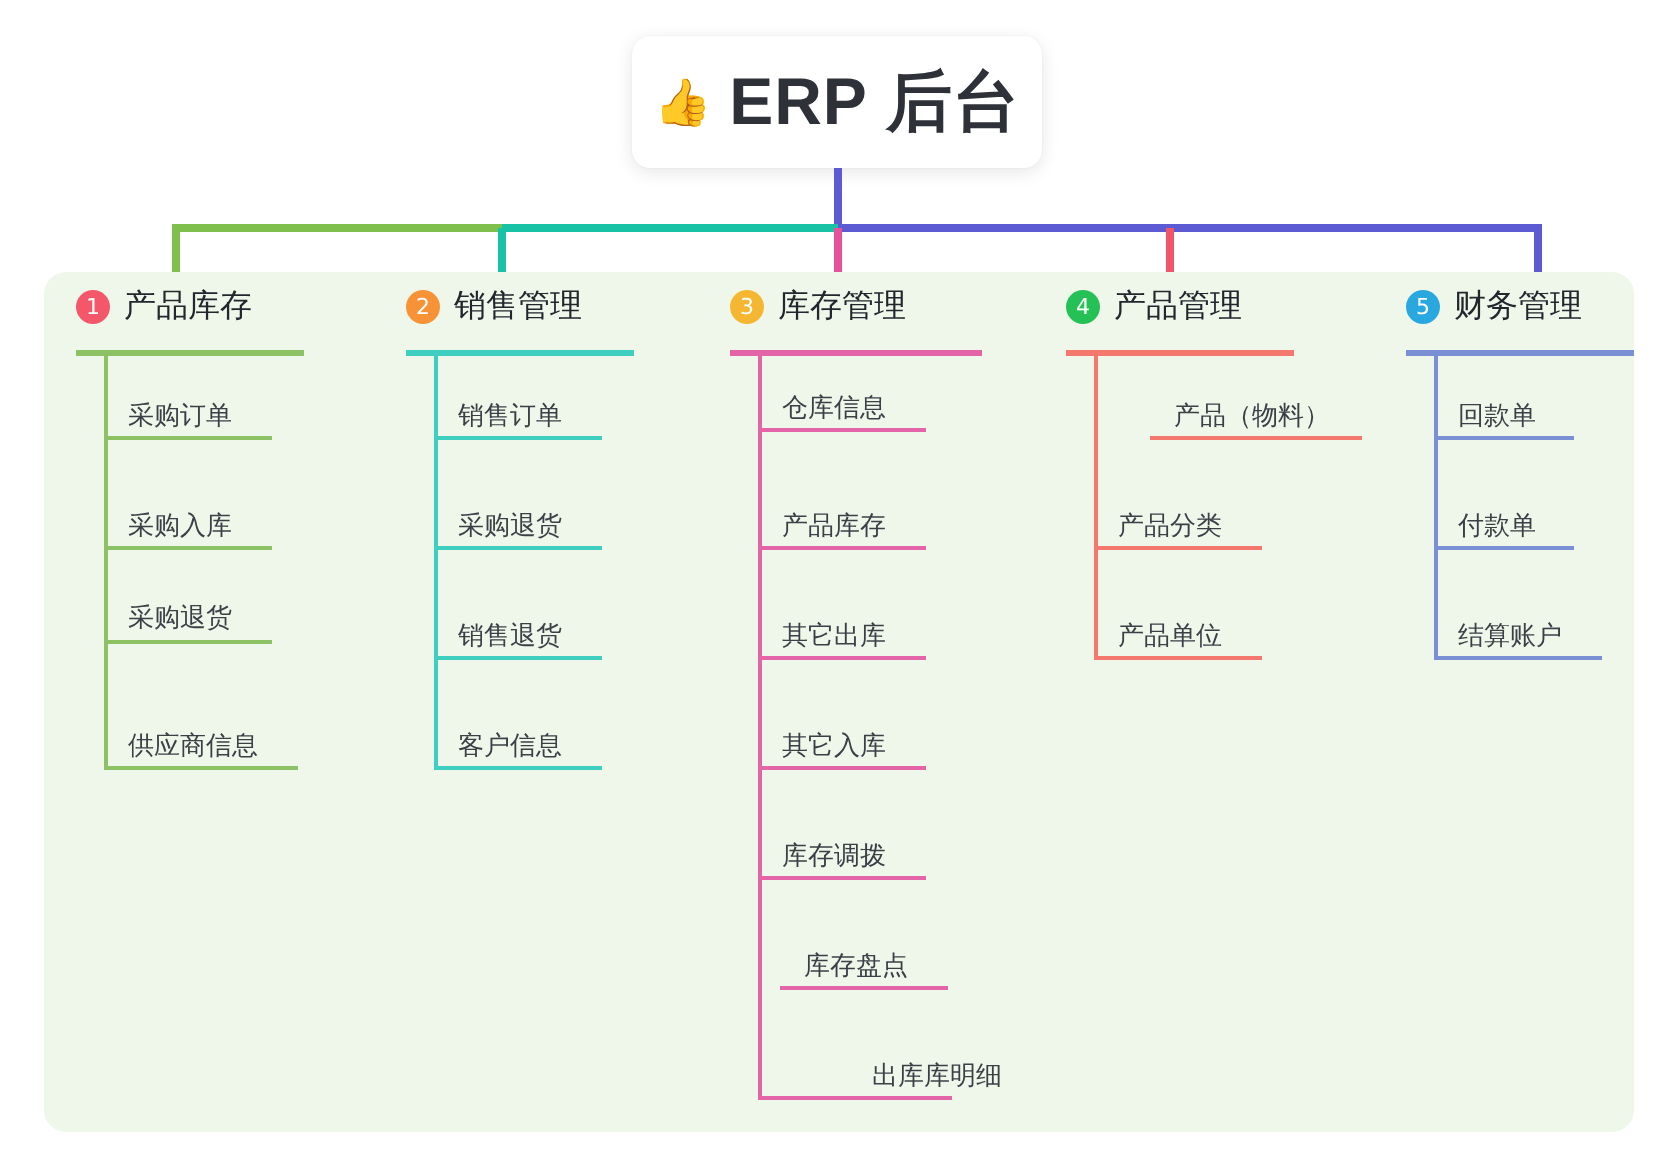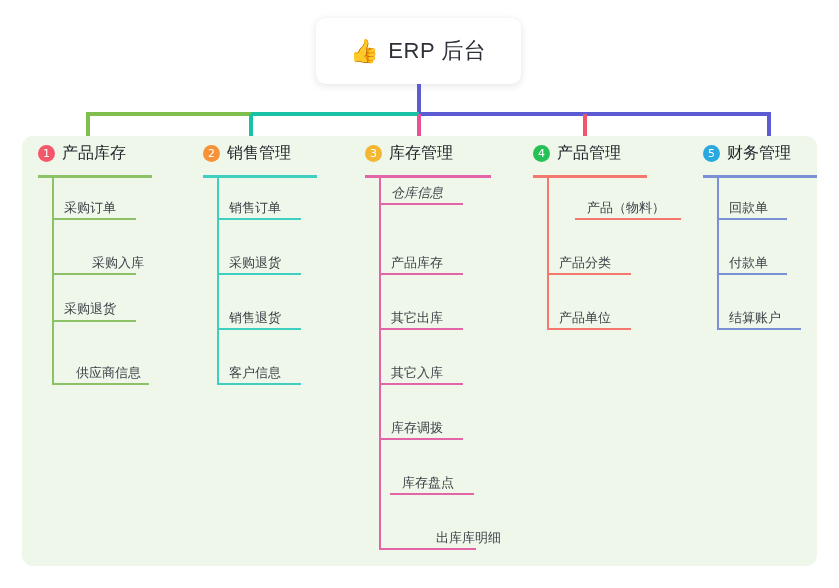--- a/index.html
+++ b/index.html
@@ -17,21 +17,21 @@
     left: 316px; top: 18px;
     width: 205px; height: 66px;
     background: #ffffff;
     border-radius: 9px;
     box-shadow: 0 2px 9px rgba(0,0,0,0.10), 0 0 1px rgba(0,0,0,0.07);
     display: flex; align-items: center; justify-content: center;
     gap: 9px;
   }
   .root-emoji { font-size: 23px; line-height: 1; }
   .root-title {
-    font-size: 22px; color: #2e3138; letter-spacing: .5px; white-space: nowrap;
+    font-size: 33px; color: #2e3138; letter-spacing: .5px; white-space: nowrap; font-weight: bold;
   }
 
   
   .stem {
     position: absolute;
     left: 417px; top: 84px;
     width: 4px; height: 30px;
     background: #5d5bd4;
   }
   .bar {
@@ -109,29 +109,29 @@
           <div class="col-head">
             <span class="badge" style="background: rgb(244, 87, 106);">1</span>
             <span class="head-label">产品库存</span>
           </div>
           <div class="head-rule" style="width: 114px; background: rgb(140, 194, 101);"></div>
           <div class="spine" style="left: 30px; top: 42px; height: 205px; background: rgb(140, 194, 101);"></div>
           <div class="leaf" style="top: 62px;">
             <span class="leaf-label">采购订单</span>
             <div class="leaf-rule" style="width: 84px; background: rgb(140, 194, 101);"></div>
           </div>
-          <div class="leaf" style="top: 117px; padding-left: 28px;">
+          <div class="leaf" style="top: 117px;">
             <span class="leaf-label">采购入库</span>
             <div class="leaf-rule" style="width: 84px; background: rgb(140, 194, 101);"></div>
           </div>
           <div class="leaf" style="top: 164px; font-family: Liberation Mono, monospace;">
             <span class="leaf-label">采购退货</span>
             <div class="leaf-rule" style="width: 84px; background: rgb(140, 194, 101);"></div>
           </div>
-          <div class="leaf" style="top: 227px; padding-left: 12px;">
+          <div class="leaf" style="top: 227px;">
             <span class="leaf-label">供应商信息</span>
             <div class="leaf-rule" style="width: 97px; background: rgb(140, 194, 101);"></div>
           </div>
         </div>
         <div class="col" style="left: 165px;">
           <div class="col-head">
             <span class="badge" style="background: rgb(247, 146, 55);">2</span>
             <span class="head-label">销售管理</span>
           </div>
           <div class="head-rule" style="width: 114px; background: rgb(62, 207, 192);"></div>
@@ -153,21 +153,21 @@
             <div class="leaf-rule" style="width: 84px; background: rgb(62, 207, 192);"></div>
           </div>
         </div>
         <div class="col" style="left: 327px;">
           <div class="col-head">
             <span class="badge" style="background: rgb(245, 183, 49);">3</span>
             <span class="head-label">库存管理</span>
           </div>
           <div class="head-rule" style="width: 126px; background: rgb(228, 100, 168);"></div>
           <div class="spine" style="left: 30px; top: 42px; height: 370px; background: rgb(228, 100, 168);"></div>
-          <div class="leaf" style="top: 47px; font-style: italic;">
+          <div class="leaf" style="top: 58px;">
             <span class="leaf-label">仓库信息</span>
             <div class="leaf-rule" style="width: 84px; background: rgb(228, 100, 168);"></div>
           </div>
           <div class="leaf" style="top: 117px;">
             <span class="leaf-label">产品库存</span>
             <div class="leaf-rule" style="width: 84px; background: rgb(228, 100, 168);"></div>
           </div>
           <div class="leaf" style="top: 172px;">
             <span class="leaf-label">其它出库</span>
             <div class="leaf-rule" style="width: 84px; background: rgb(228, 100, 168);"></div>

